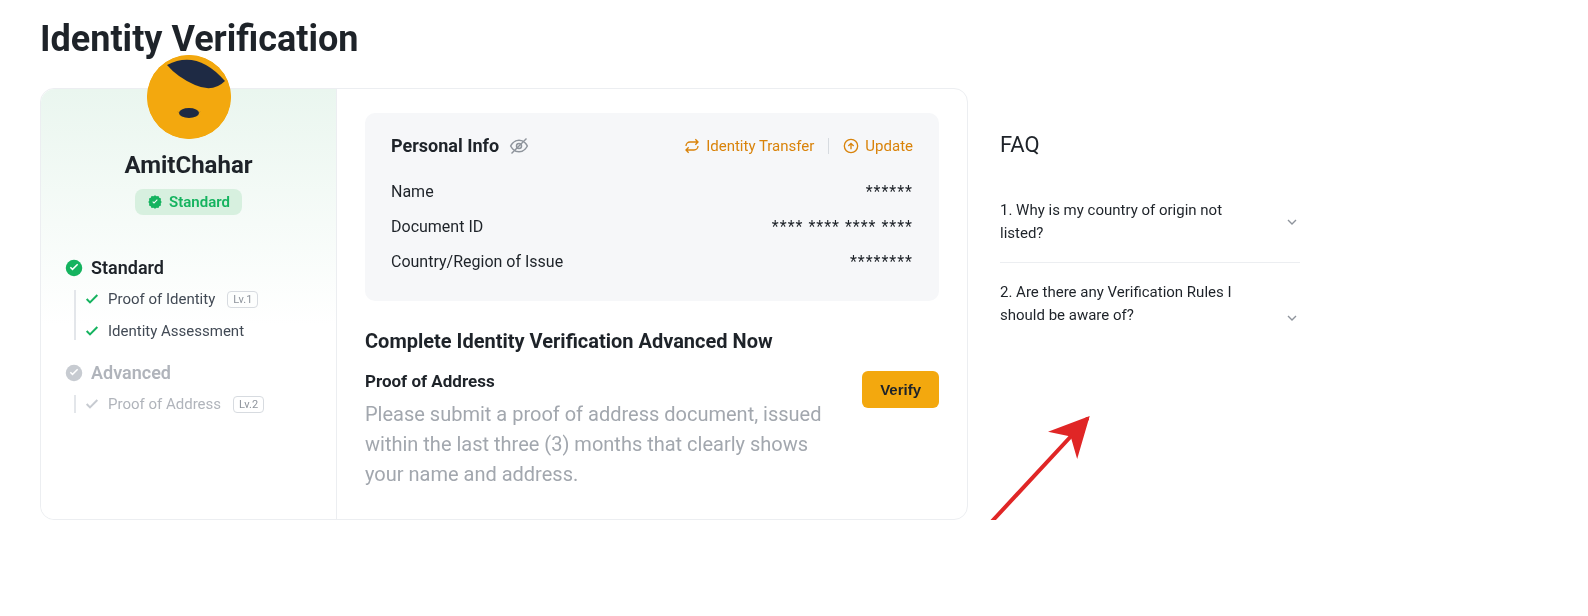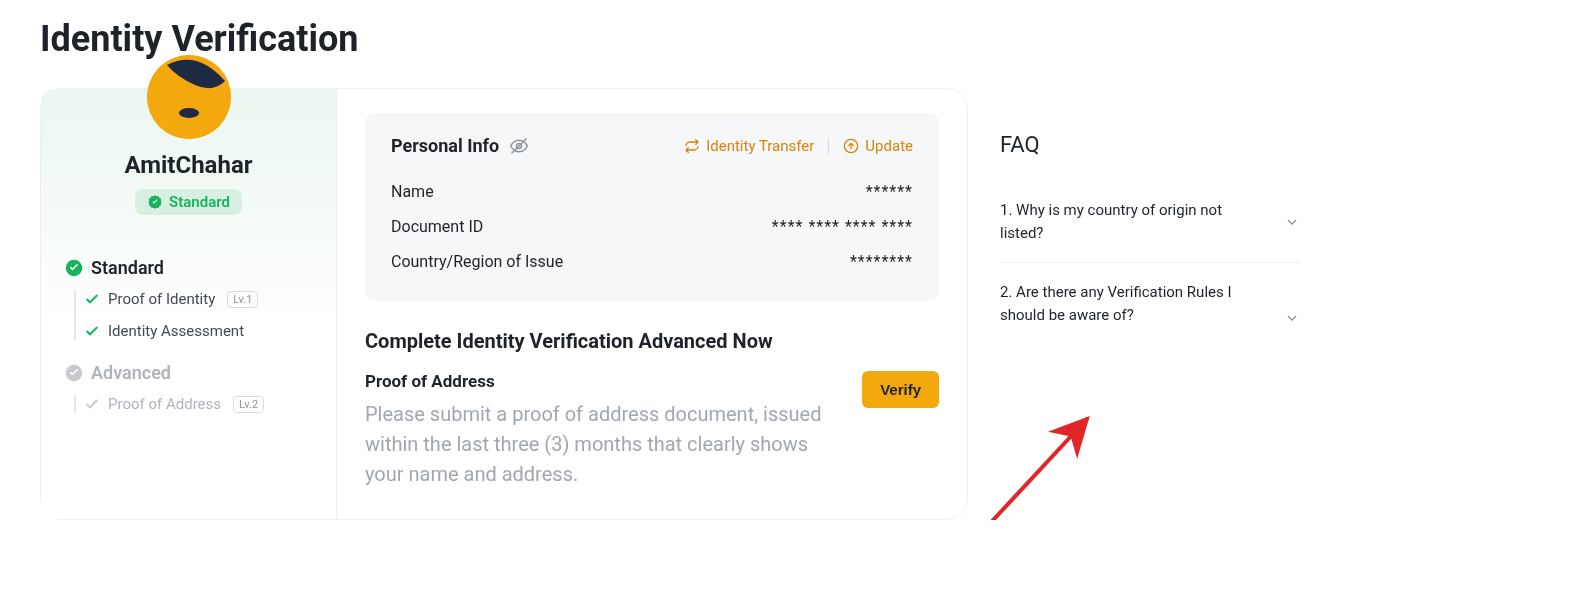--- a/index.html
+++ b/index.html
@@ -6,21 +6,21 @@
     body { font-family: -apple-system, BlinkMacSystemFont, "Segoe UI", Roboto, Helvetica, Arial, sans-serif; color: #1e2329; background: #fff; }
     .container { padding: 18px 40px 0 40px; width: 1340px; }
     h1.page-title { font-size: 36px; font-weight: 700; margin-bottom: 28px; }
 
     .layout { display: flex; gap: 32px; align-items: flex-start; }
 
     
     .card {
       display: flex;
       border: 1px solid #eceef1;
-      border-radius: 22px;
+      border-radius: 14px;
       overflow: visible;
       width: 1160px;
       position: relative;
     }
 
     
     .profile-col {
       width: 296px;
       padding: 0 24px 30px 24px;
       background: linear-gradient(180deg, #eaf6ef 0%, #ffffff 55%);

